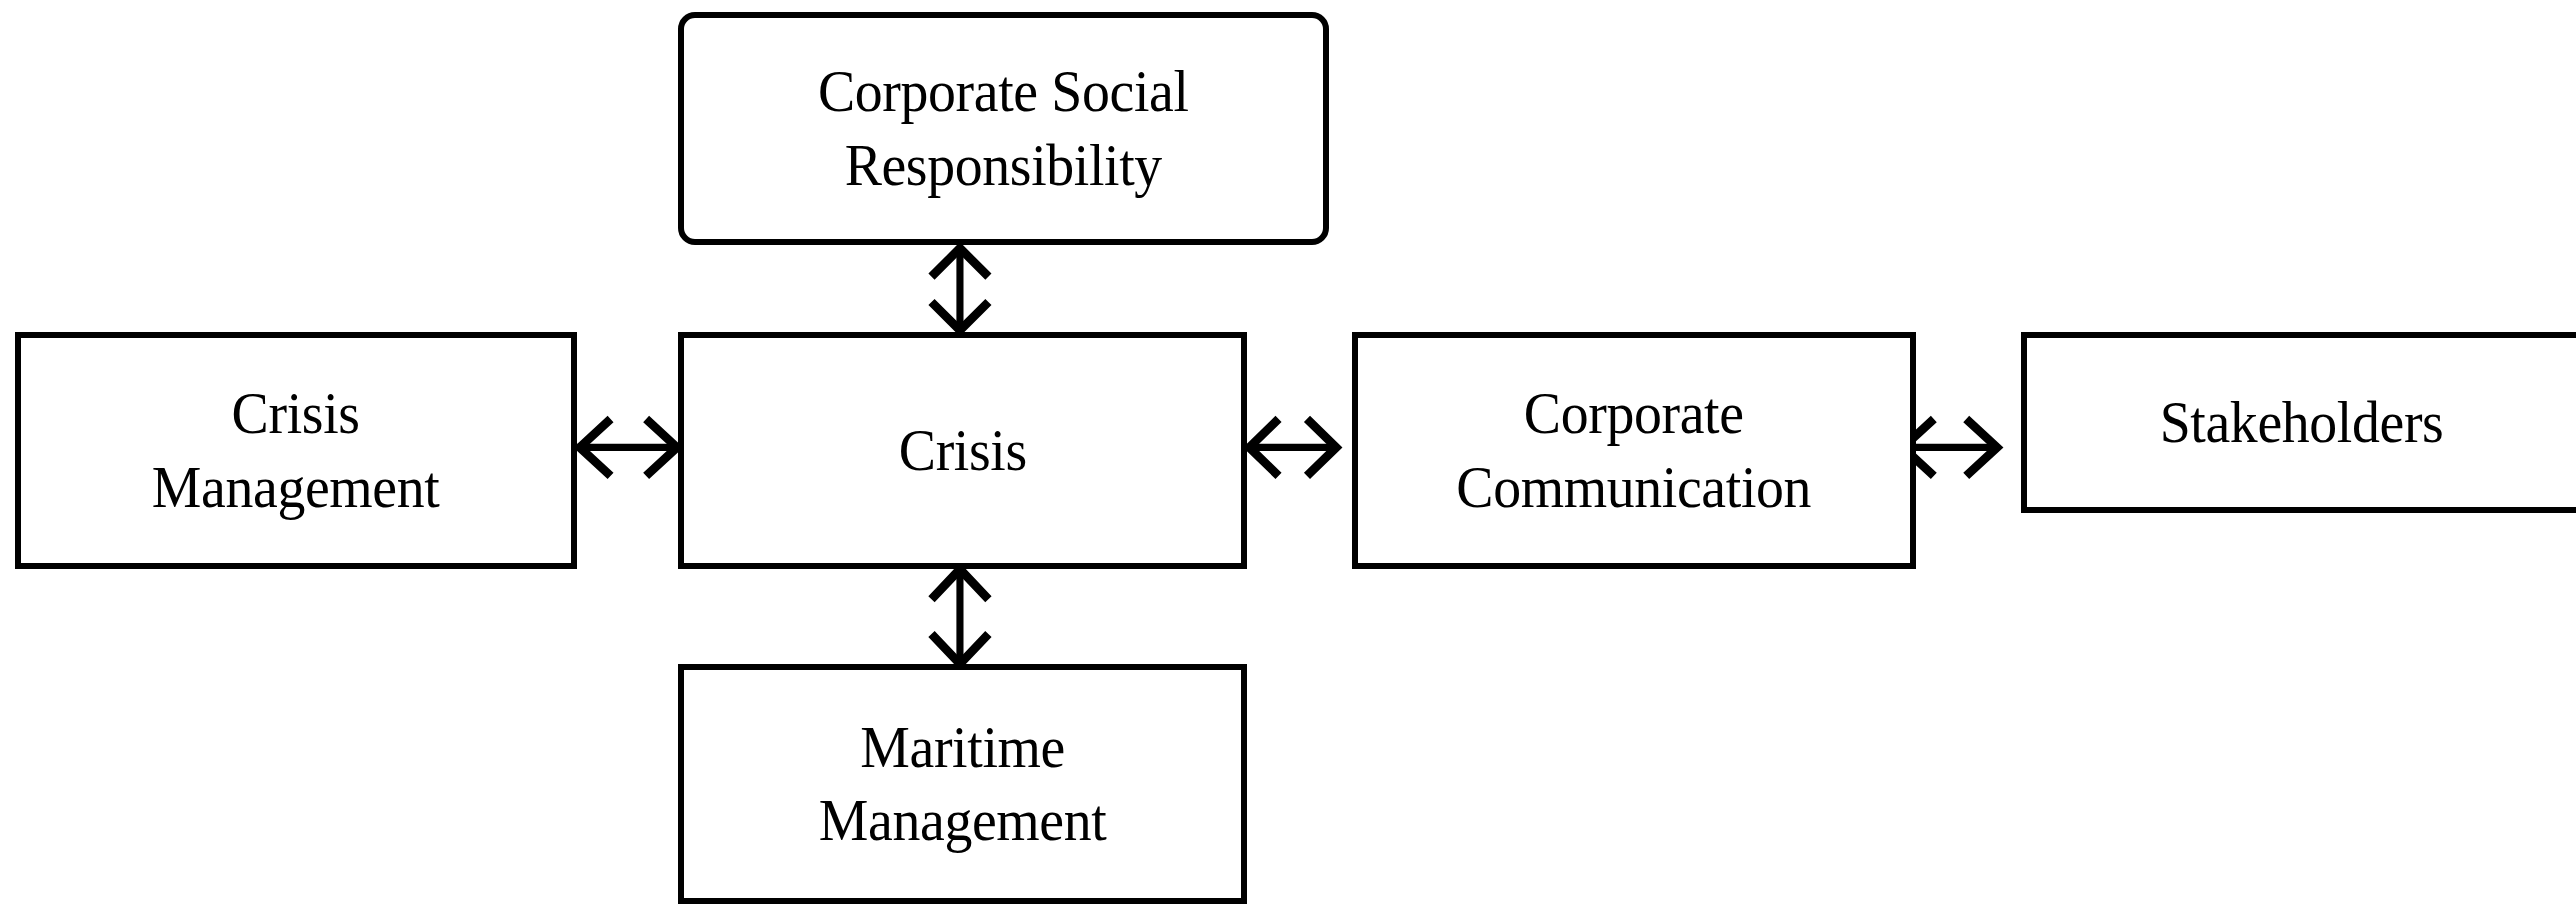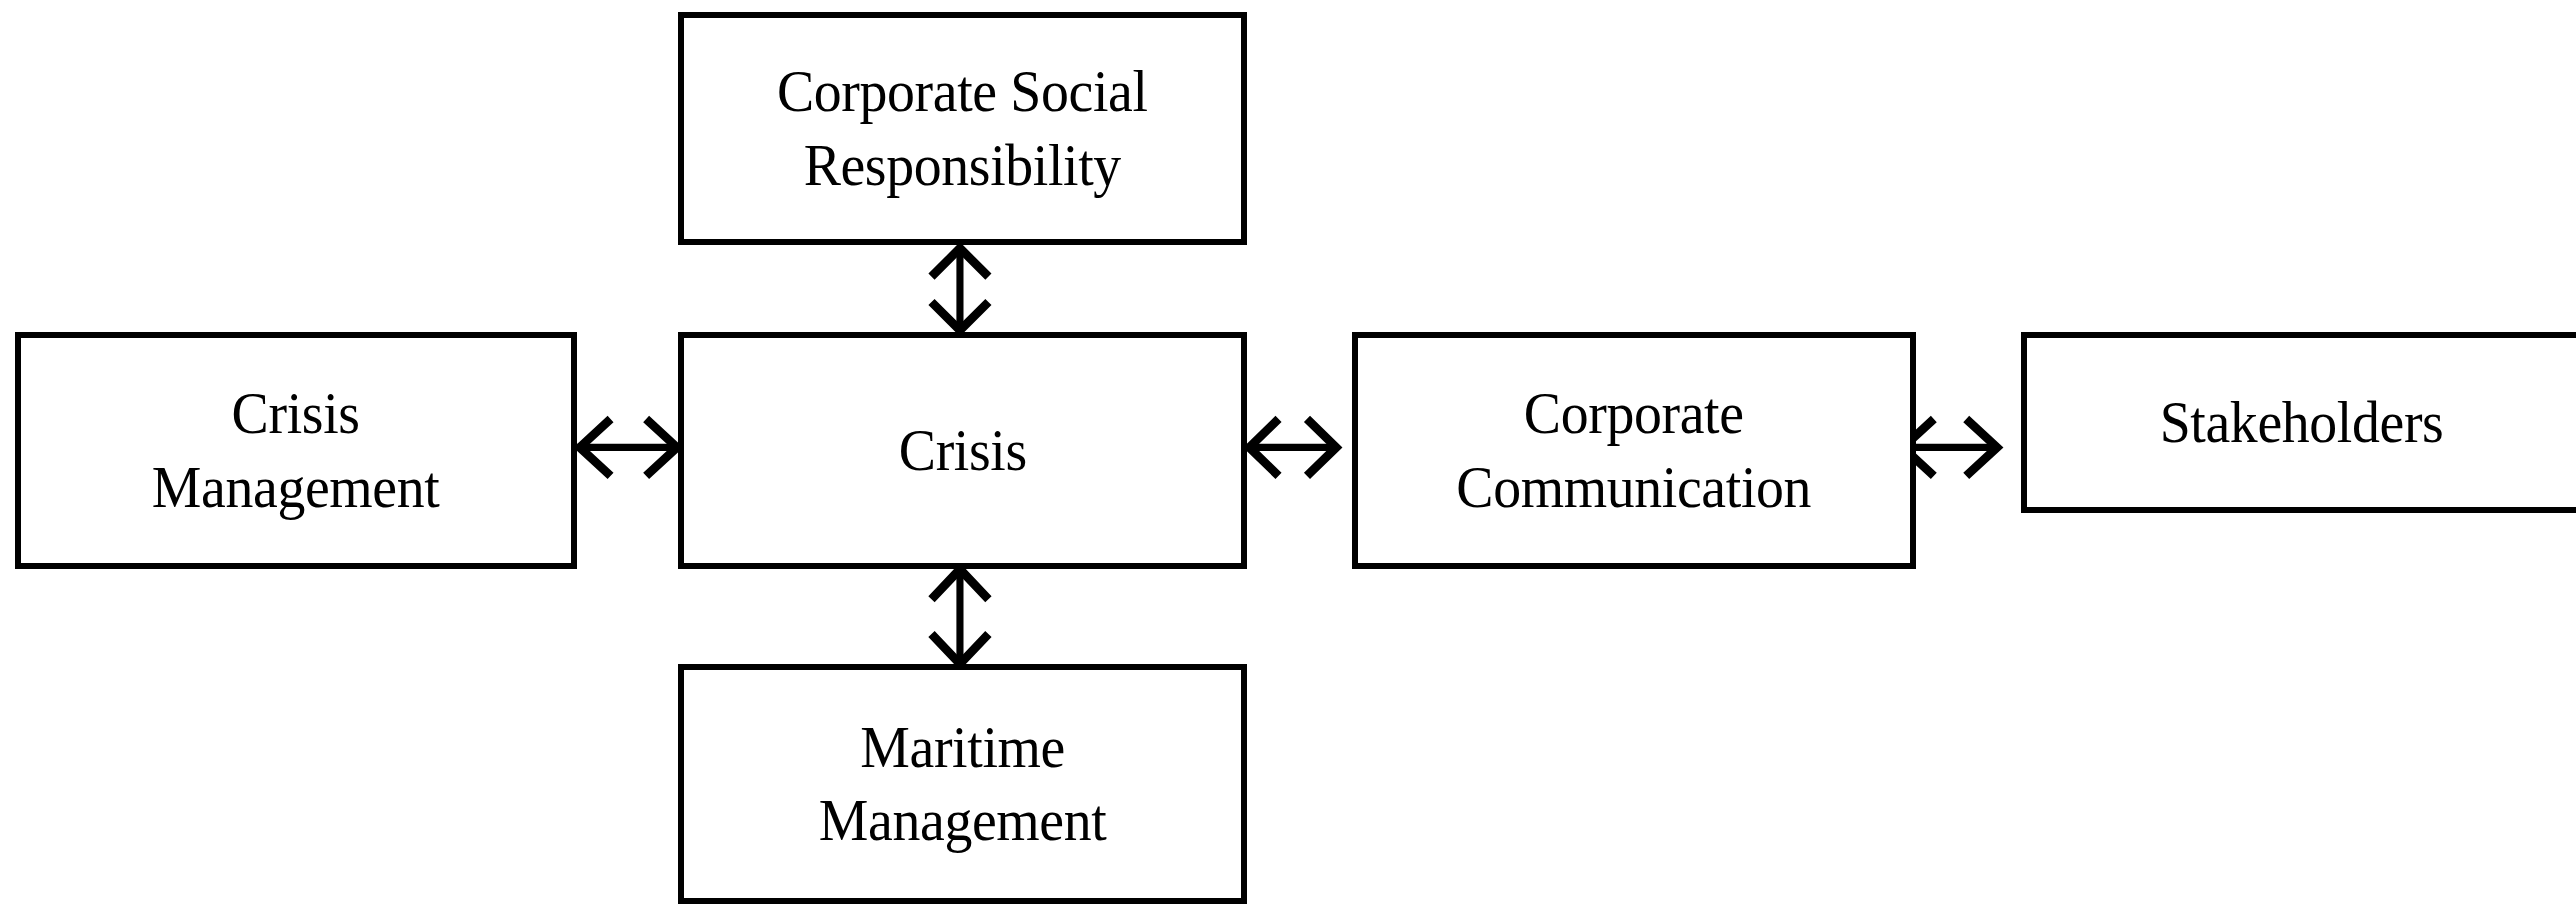--- a/index.html
+++ b/index.html
@@ -35,21 +35,21 @@
     font-size: 60px;
     line-height: 1.22;
     letter-spacing: -0.4px;
     color: #000000;
     white-space: pre-line;
     padding: 0 8px;
     transform: scaleX(0.93);
     transform-origin: center center;
   }
   
-  #node-csr        { left: 678px;  top: 12px;   width: 569px; height: 233px; }
+  #node-csr        { left: 678px;  top: 12px;   width: 651px; height: 233px; border-radius: 17px; }
   #node-crisis-mgmt{ left: 15px;   top: 332px;  width: 562px; height: 237px; }
   #node-crisis     { left: 678px;  top: 332px;  width: 569px; height: 237px; }
   #node-corp-comm  { left: 1338px; top: 332px;  width: 564px; height: 237px; margin-left: 14px; }
   #node-stakeholders{left: 1999px; top: 332px;  width: 561px; height: 181px; margin-left: 22px; }
   #node-maritime   { left: 678px;  top: 664px;  width: 569px; height: 240px; }
 
   
   #connector-layer {
     position: absolute;
     left: 0;

